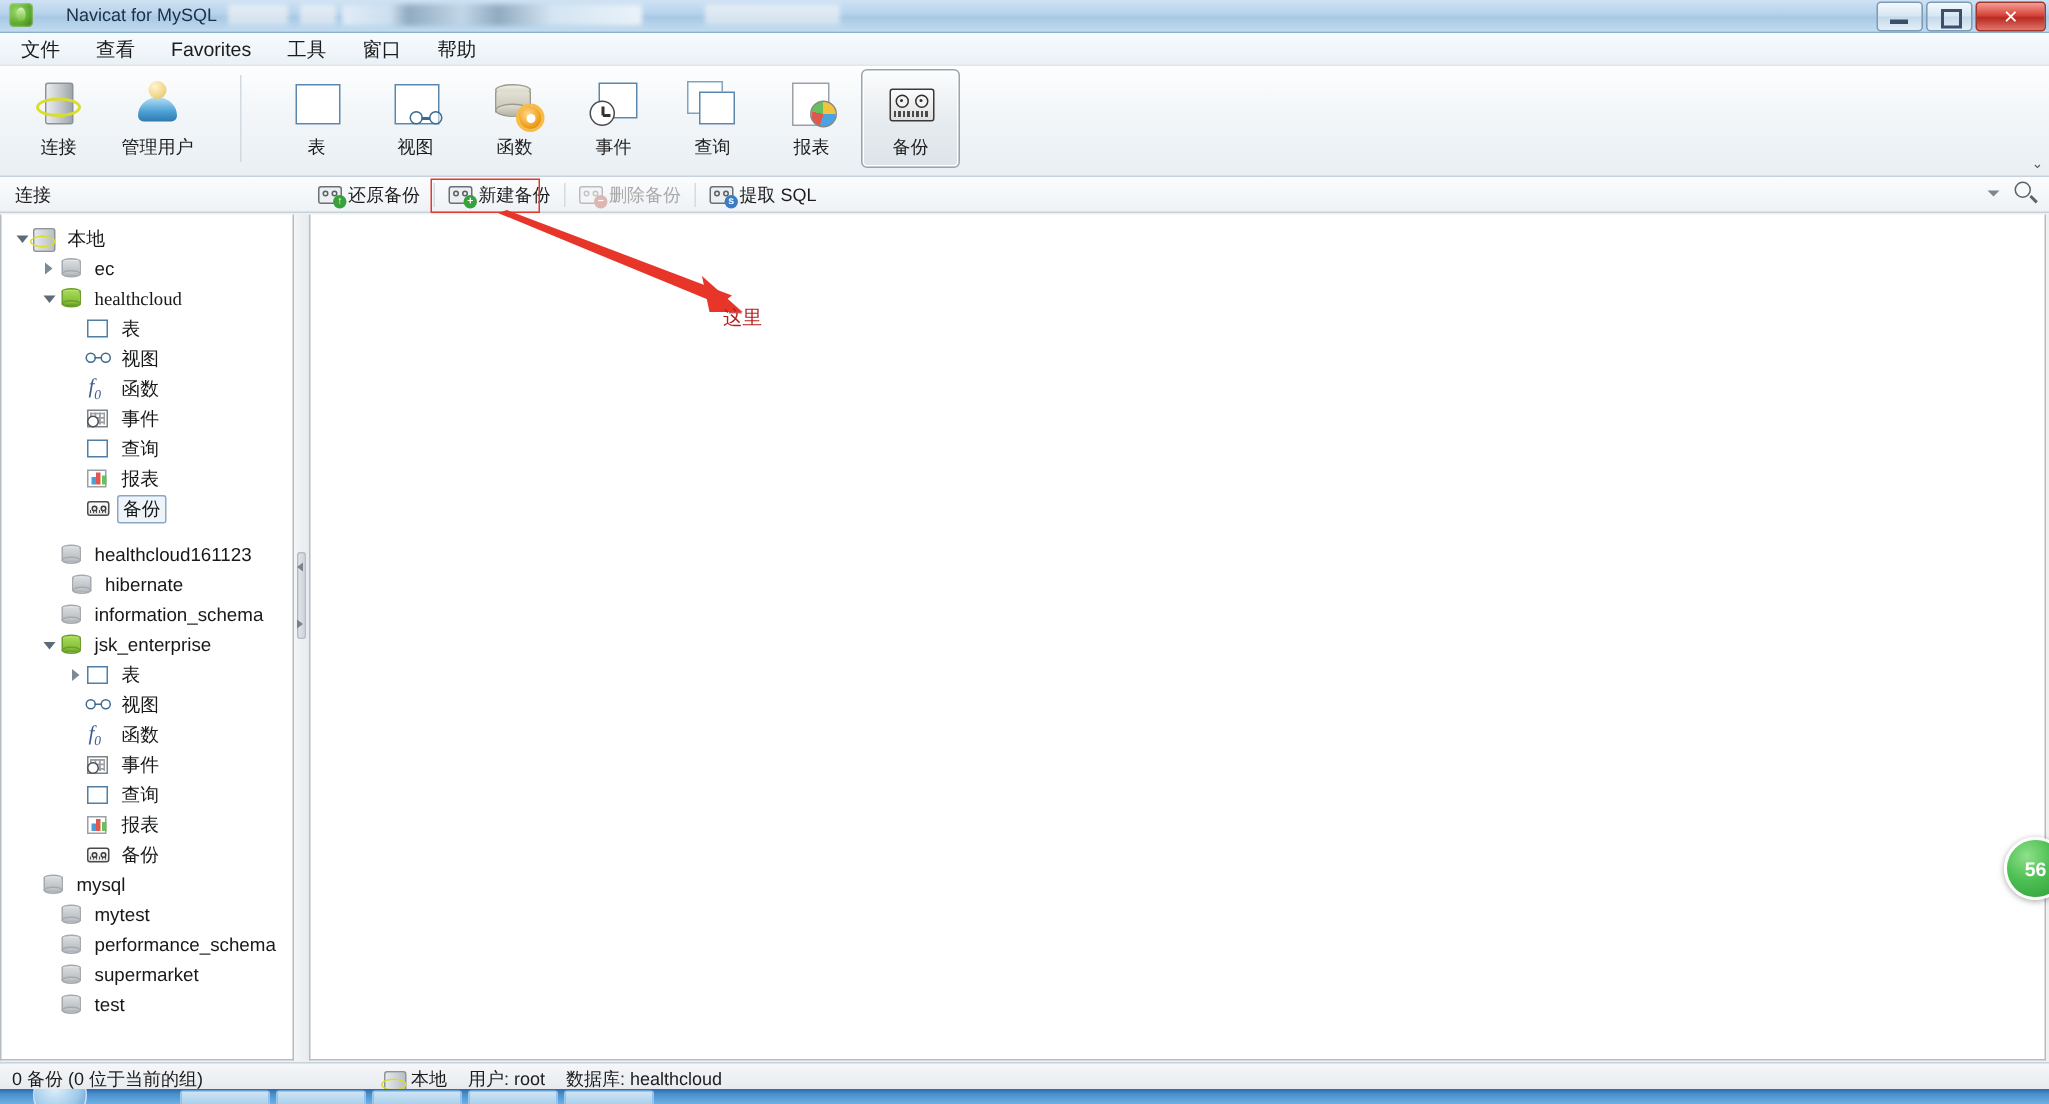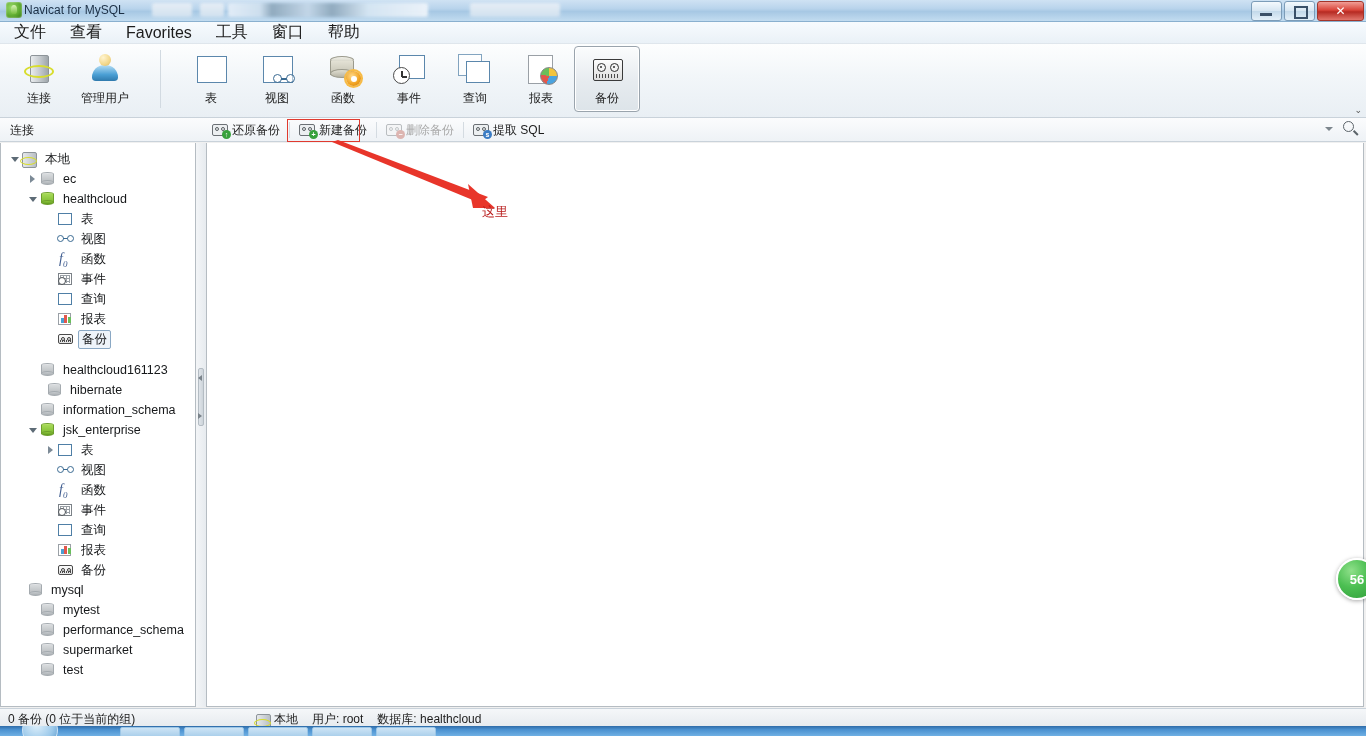--- a/index.html
+++ b/index.html
@@ -15,21 +15,21 @@
     background: #f0f0f0;
   }
 
   
   .titlebar {
     position: absolute; left: 0; top: 0; width: 1366px; height: 22px;
     background: linear-gradient(to bottom, #cfe2f3 0%, #b9d4ec 40%, #a7c8e4 55%, #c2dcf0 100%);
     border-bottom: 1px solid #8ab0cf;
     box-sizing: border-box;
   }
-  .title-left { position: absolute; left: 6px; top: 2px; display: flex; align-items: center; gap: 2px; }
+  .title-left { position: absolute; left: 6px; top: 2px; display: flex; align-items: center; gap: 22px; }
   .app-icon {
     width: 16px; height: 16px; border-radius: 3px;
     background: radial-gradient(circle at 35% 35%, #9bdc6b 0%, #5aa72c 60%, #2f7312 100%);
     box-shadow: inset 0 0 2px rgba(255,255,255,.8);
     position: relative;
   }
   .app-icon::after {
     content: ""; position: absolute; left: 5px; top: 3px; width: 6px; height: 9px;
     border-radius: 50% 50% 40% 40%;
     background: linear-gradient(to bottom, #d9f3b8, #76be3e);
@@ -63,21 +63,21 @@
   .winbtn .restsq { position: absolute; left: 9px; top: 4px; width: 10px; height: 9px; border: 2px solid #3a5068; }
 
   
   .menubar {
     position: absolute; left: 0; top: 22px; width: 1366px; height: 22px;
     background: linear-gradient(to bottom, #f7fbfe, #eaf1f7);
     border-bottom: 1px solid #dfe6ec;
     display: flex; align-items: center; box-sizing: border-box;
   }
   .menu-item {
-    font-size: 16px; color: #1c1c1c; padding: 2px 6px; margin: 0 12px 0 0;
+    font-size: 13px; color: #1c1c1c; padding: 2px 6px; margin: 0 12px 0 0;
     white-space: nowrap; cursor: default;
   }
   .menu-item:first-child { margin-left: 8px; }
 
   
   .toolbar {
     position: absolute; left: 0; top: 44px; width: 1366px; height: 74px;
     background: linear-gradient(to bottom, #fdfefe 0%, #f2f6f9 45%, #e9eff4 100%);
     border-bottom: 1px solid #c9d2da;
     box-sizing: border-box;
@@ -556,21 +556,21 @@
           <span class="twist closed"></span>
           <span class="tico">
             <span class="ti-db gray">
               <span class="t"></span>
               <span class="m"></span>
               <span class="b"></span>
             </span>
           </span>
           <span class="tlabel">ec</span>
         </div>
-        <div class="tnode" style="padding-left: 26px;">
+        <div class="tnode" style="padding-left: 26px; font-family: Liberation Serif, serif;">
           <span class="twist open"></span>
           <span class="tico">
             <span class="ti-db green">
               <span class="t"></span>
               <span class="m"></span>
               <span class="b"></span>
             </span>
           </span>
           <span class="tlabel">healthcloud</span>
         </div>

